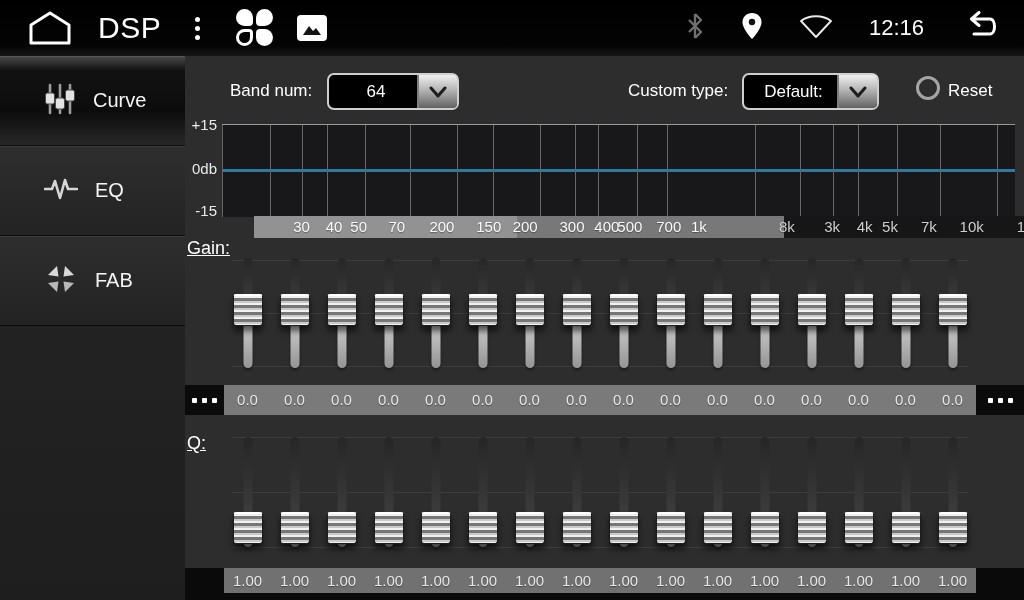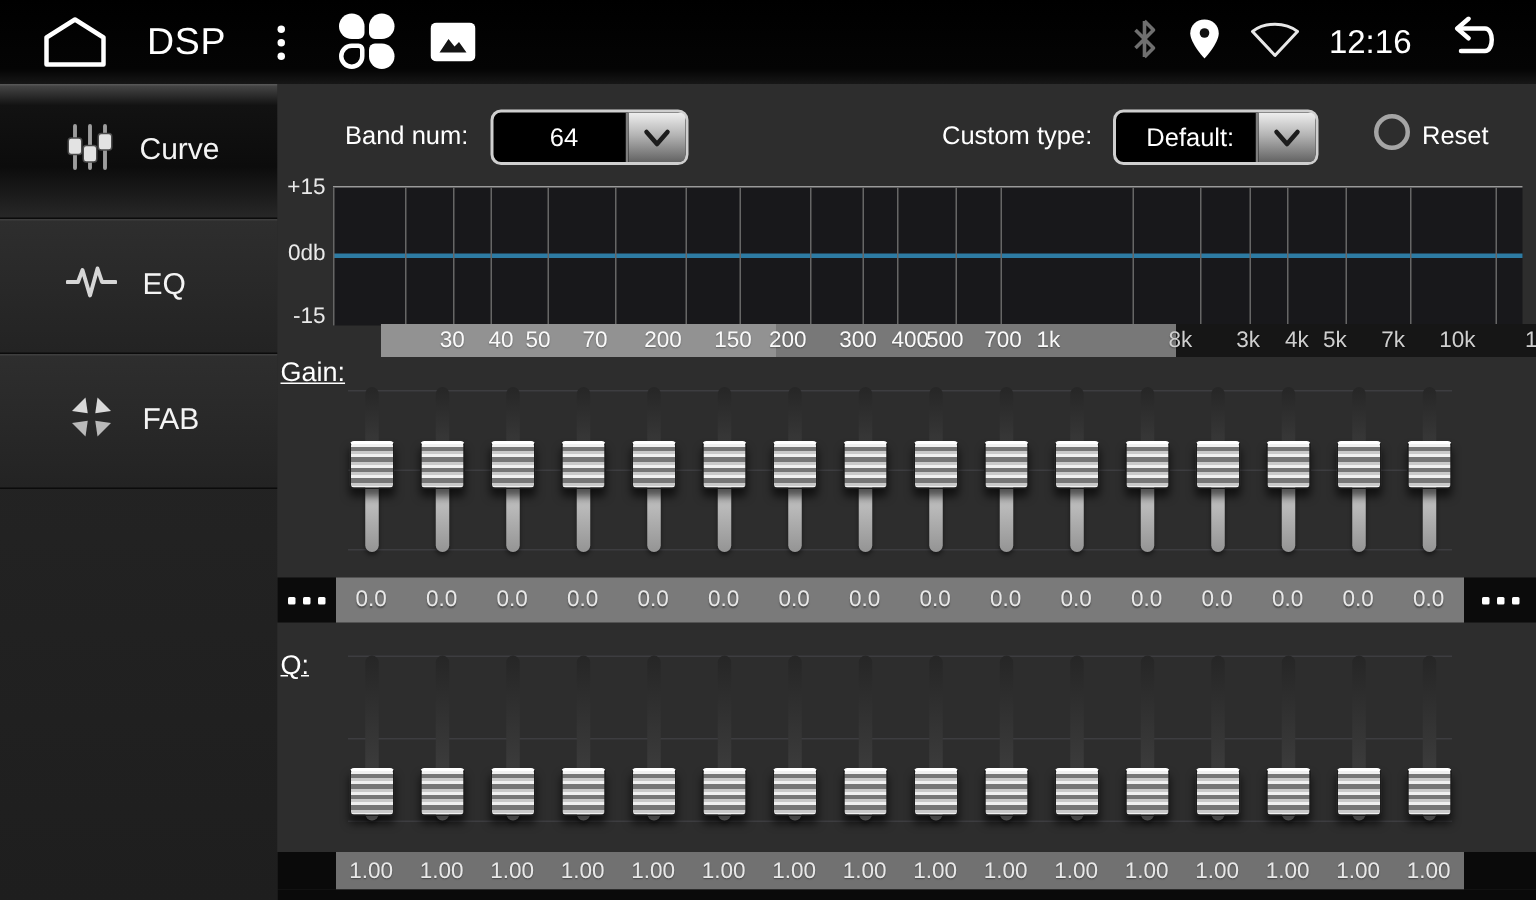--- a/index.html
+++ b/index.html
@@ -4,33 +4,33 @@
 <style>
   html,body{margin:0;padding:0;background:#000;}
   #app{position:relative;width:1024px;height:600px;overflow:hidden;
        font-family:"Liberation Sans",sans-serif;background:#2d2d2d;color:#fff;}
 
   
   .topbar{position:absolute;left:0;top:0;width:1024px;height:56px;
           background:linear-gradient(180deg,#000 0%,#040404 82%,#171717 100%);
           display:flex;align-items:center;z-index:5;}
   .tb-home{margin-left:27px;display:flex;}
-  .tb-title{margin-left:25px;font-size:25px;letter-spacing:.5px;color:#fff;}
+  .tb-title{margin-left:25px;font-size:30px;letter-spacing:.5px;color:#fff;}
   .tb-kebab{margin-left:28px;display:flex;flex-direction:column;gap:4px;padding:6px;}
   .tb-kebab i{width:5px;height:5px;border-radius:50%;background:#fff;}
   .clover{margin-left:30px;width:38px;height:38px;display:grid;
           grid-template-columns:17px 17px;grid-template-rows:17px 17px;gap:3px;}
   .clover i{display:block;background:#fff;}
   .clover .p1{border-radius:50% 50% 4px 50%;}
   .clover .p2{border-radius:50% 50% 50% 4px;}
   .clover .p3{background:transparent;border:3.5px solid #fff;box-sizing:border-box;
               border-radius:50% 4px 50% 50%;}
   .clover .p4{border-radius:4px 50% 50% 50%;}
   .tb-photo{margin-left:23px;display:flex;}
-  .tb-right{margin-left:auto;display:flex;align-items:center;gap:19px;padding-right:22px;}
+  .tb-right{margin-left:auto;display:flex;align-items:center;gap:36px;padding-right:22px;}
   .tb-time{font-size:22px;color:#fff;}
 
   
   .sidebar{position:absolute;left:0;top:56px;width:185px;height:544px;
            background:linear-gradient(180deg,#272727,#1e1e1e);}
   .side-item{height:89px;border-bottom:1px solid #0b0b0b;display:flex;align-items:center;
              padding-left:44px;gap:17px;cursor:pointer;
              background:linear-gradient(180deg,#2e2e2e,#232323);
              box-shadow:inset 0 1px 0 rgba(255,255,255,.08);}
   .side-item.active{background:linear-gradient(180deg,#4a4a4a 0%,#121212 16%,#0c0c0c 62%,#272727 100%);}

